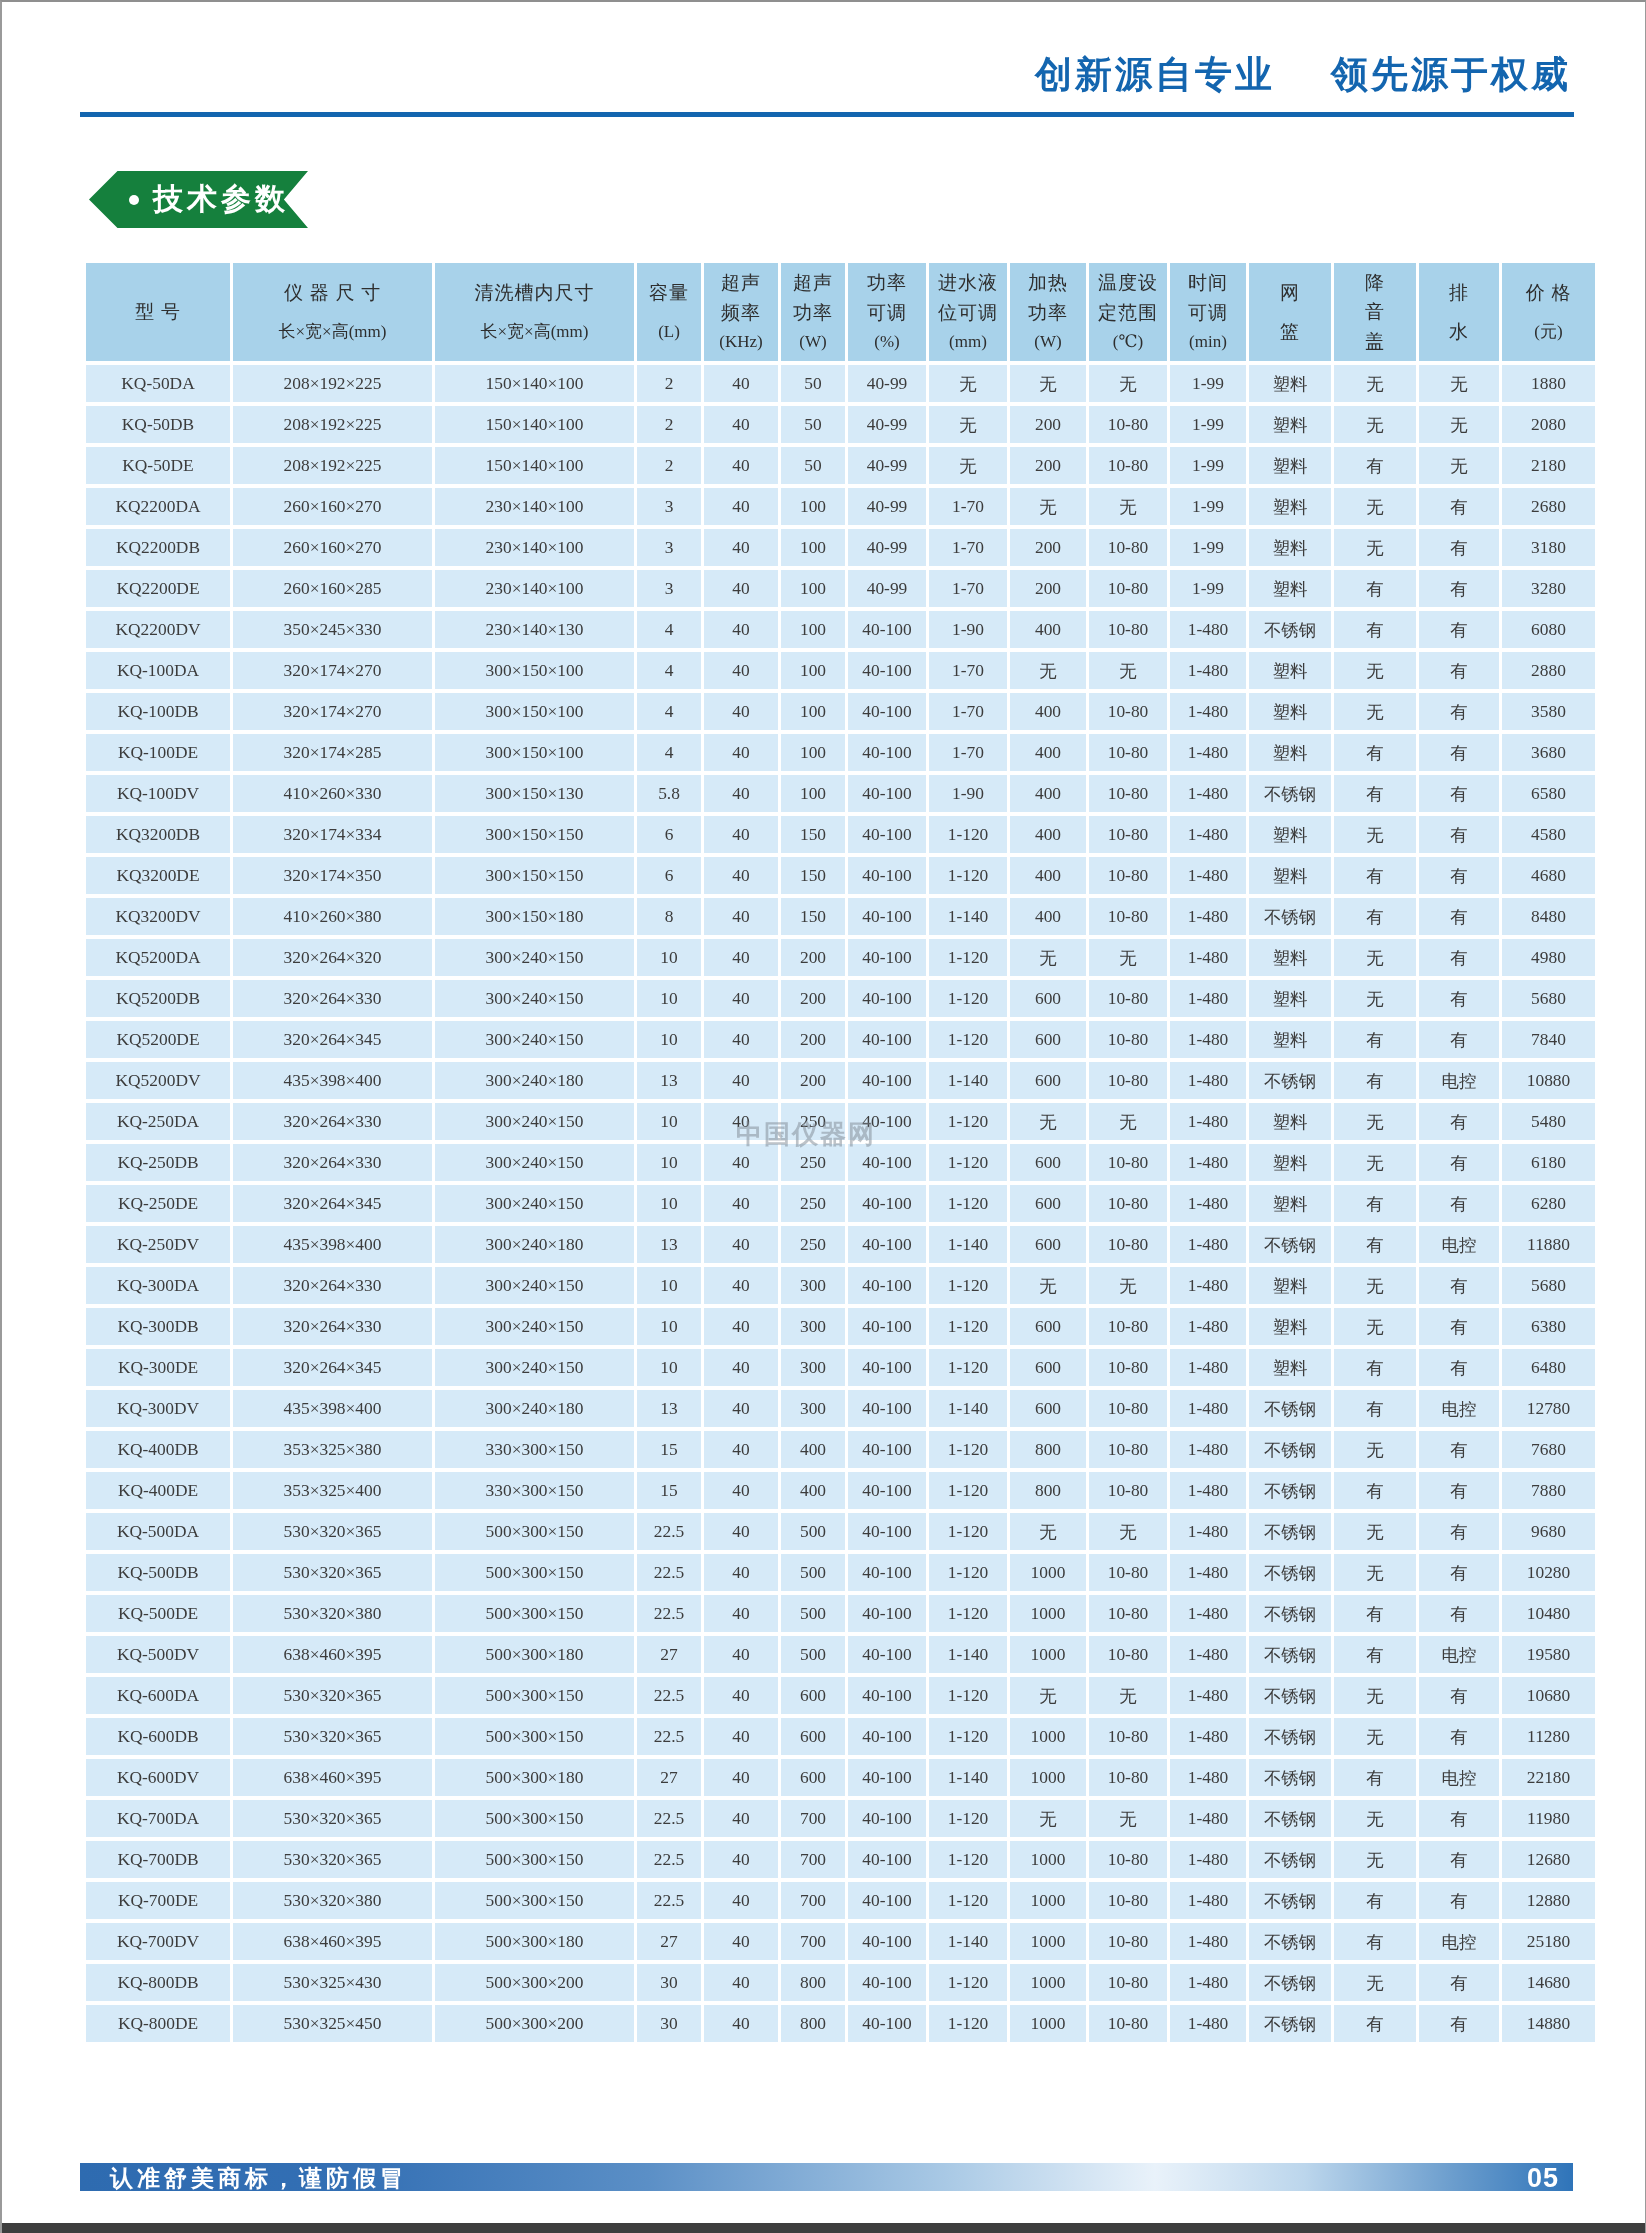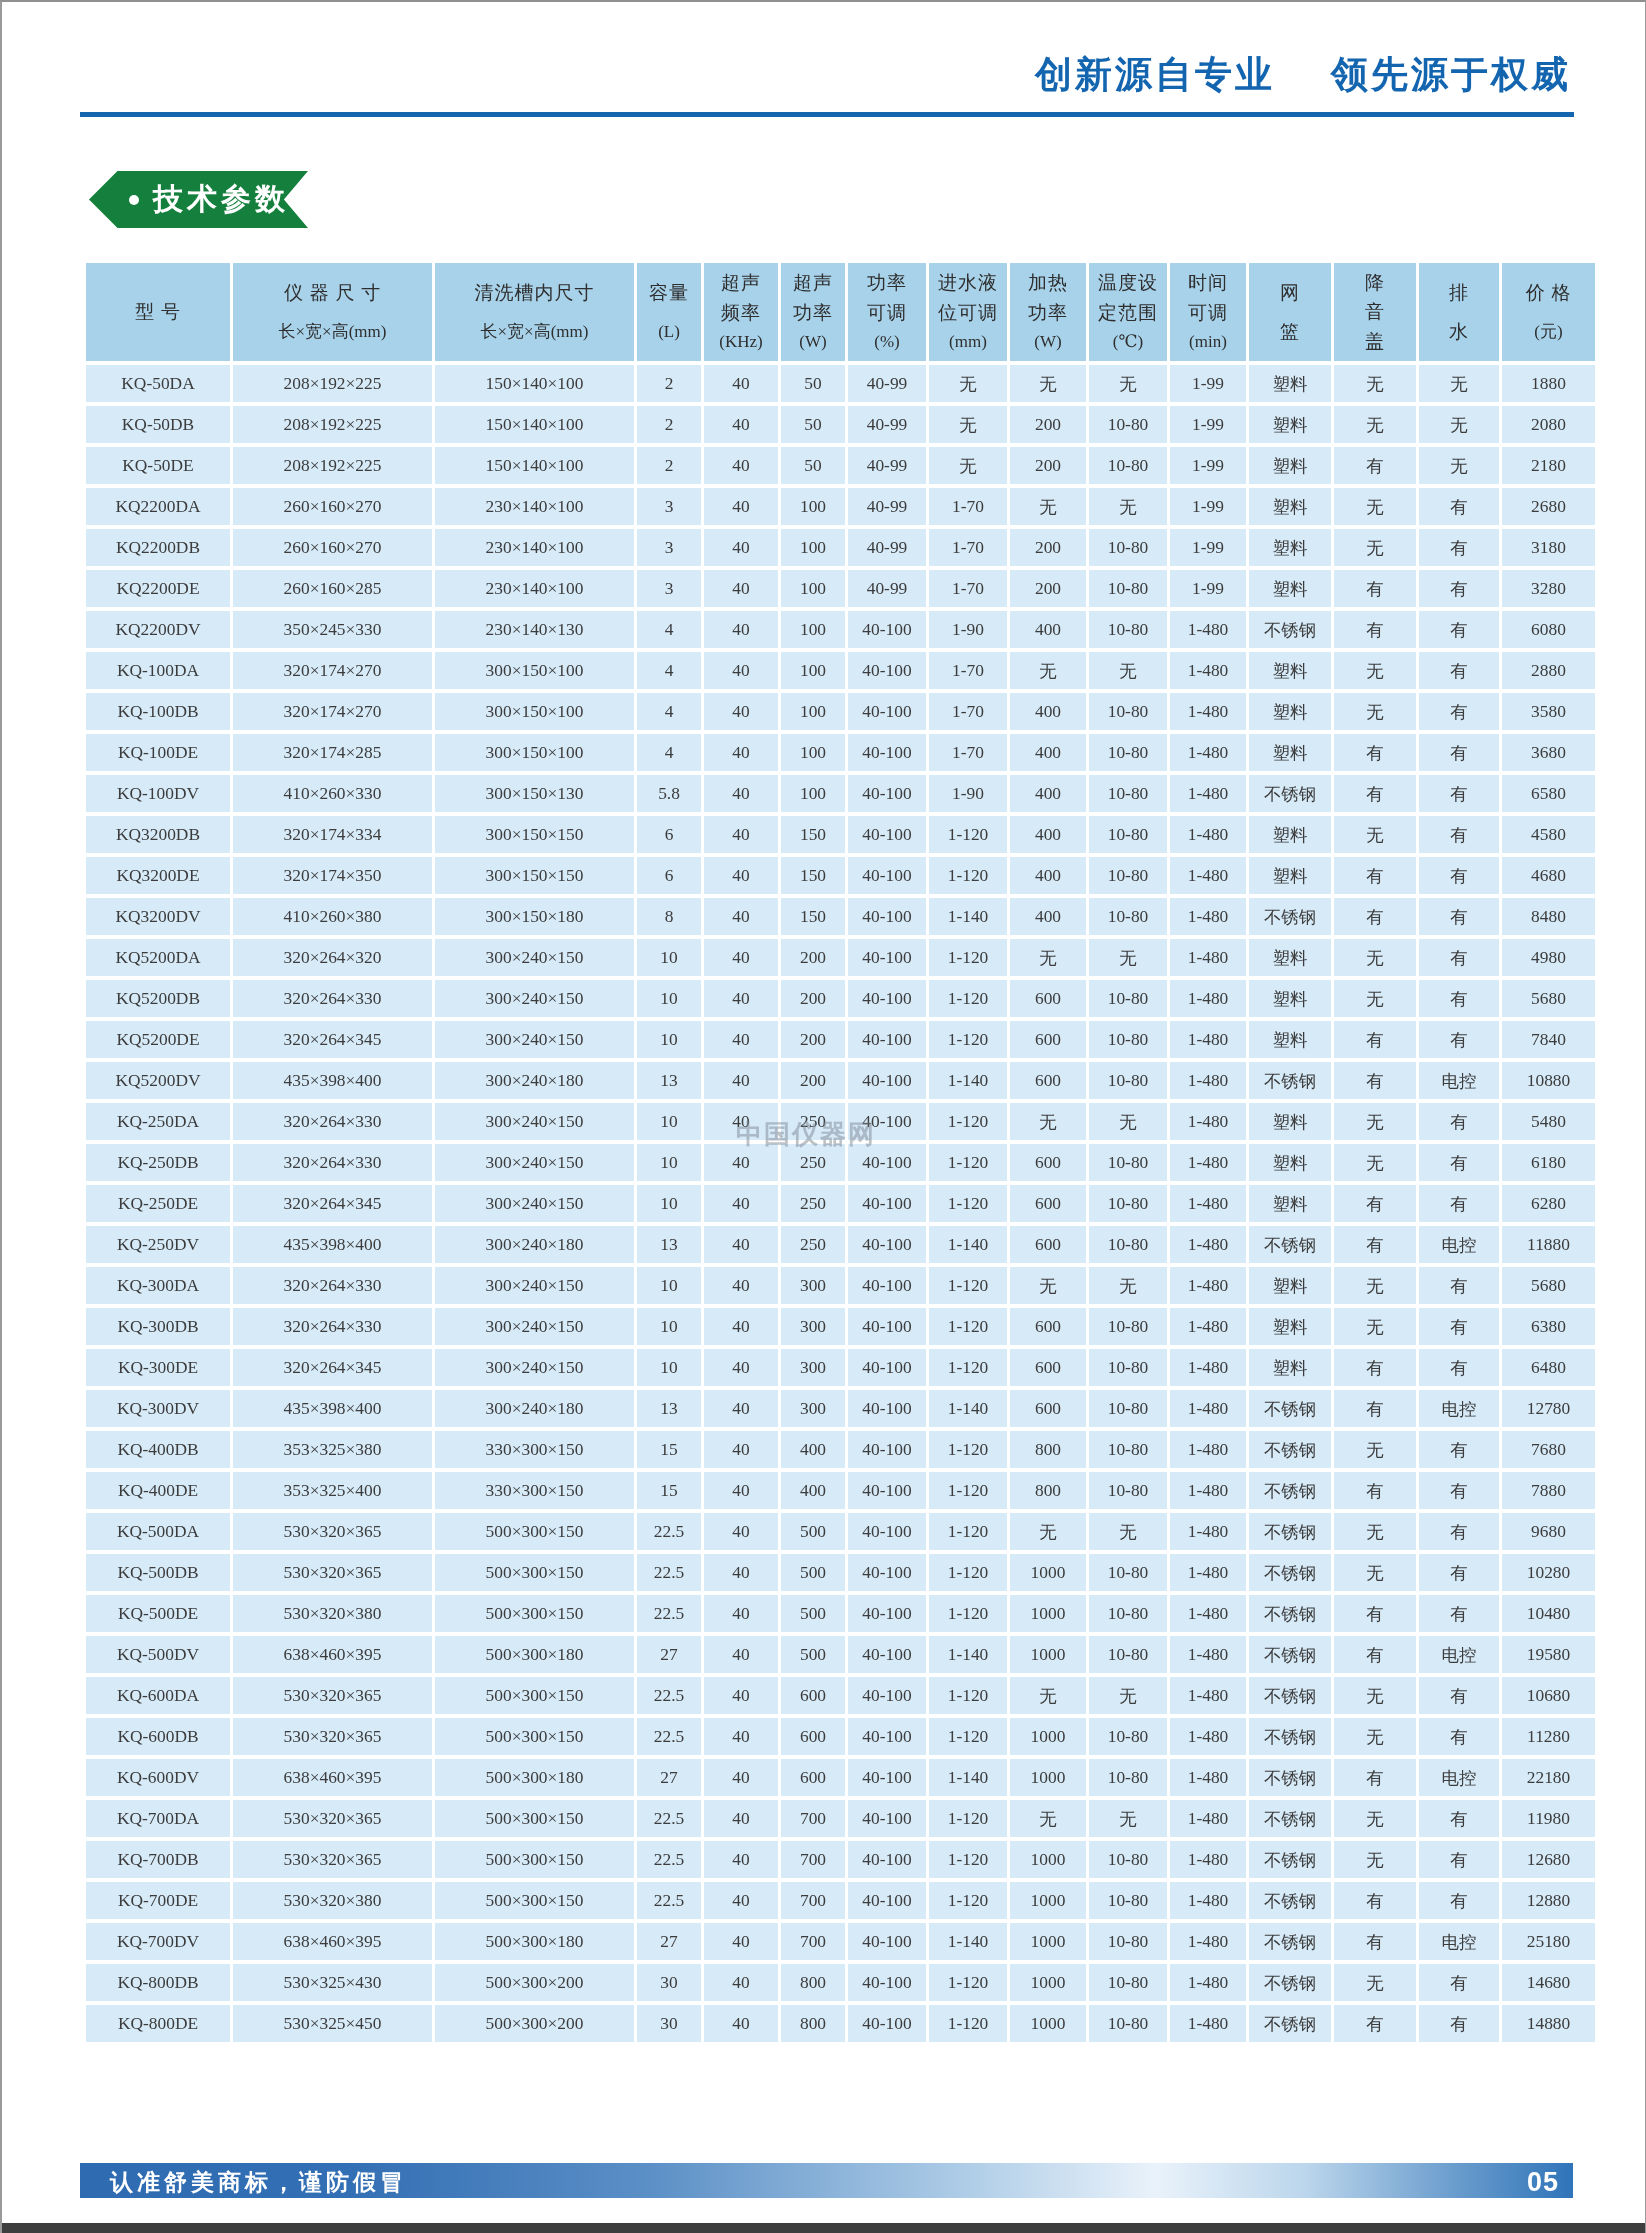--- a/index.html
+++ b/index.html
@@ -36,22 +36,22 @@
   table.spec td{
     background:#d6eaf8;color:#3c3c3c;font-size:17.4px;text-align:center;height:37px;
     padding:0;white-space:nowrap;overflow:hidden;
   }
   .watermark{
     position:absolute;left:734px;top:1115px;z-index:5;
     font-size:26px;font-weight:bold;letter-spacing:2px;color:rgba(125,135,145,0.5);
     font-family:Liberation Serif, serif;pointer-events:none;
   }
   .footer-ribbon{
-    position:absolute;left:78px;top:2161px;width:1493px;height:35px;box-sizing:border-box;
-    display:flex;align-items:flex-end;justify-content:space-between;padding:0 14px 0 30px;
+    position:absolute;left:78px;top:2161px;width:1493px;height:28px;box-sizing:border-box;
+    display:flex;align-items:flex-start;justify-content:space-between;padding:0 14px 0 30px;
     background:linear-gradient(to right,
       #2e6bb0 0%, #336fb4 18%, #5b8fc6 38%, #a9c9e5 58%,
       #e9f2fa 72%, #bcd6ec 82%, #6b9dcd 92%, #2f74b9 100%);
   }
   .footer-slogan{color:#ffffff;font-size:23px;font-weight:bold;letter-spacing:4px;white-space:nowrap;}
   .page-number{color:#ffffff;font-size:27px;font-weight:bold;letter-spacing:1px;}
   .bottom-bar{position:absolute;left:0;bottom:0;width:100%;height:11px;background:#3e3e3e;}
 </style>
 </head>
 <body>

